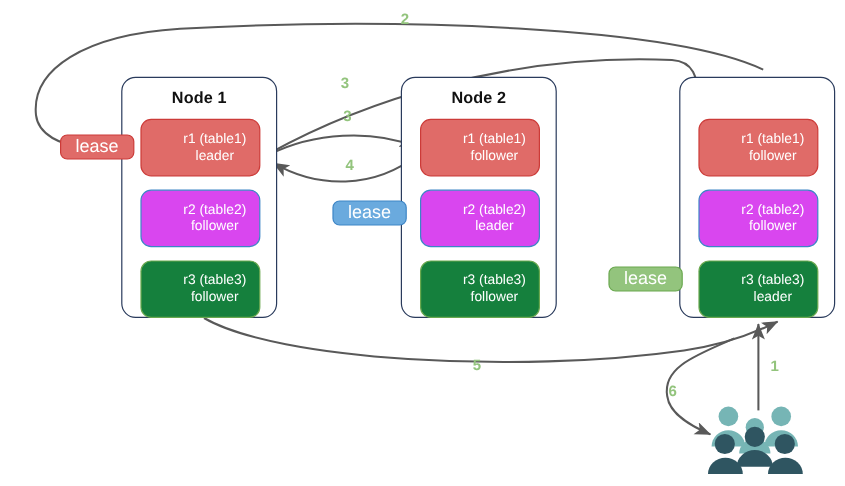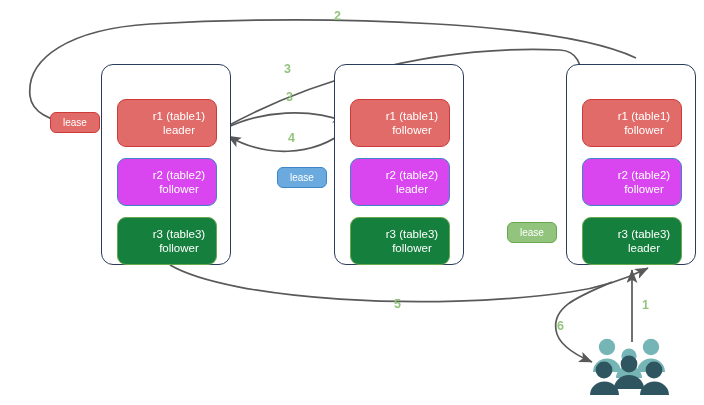--- a/index.html
+++ b/index.html
@@ -54,21 +54,21 @@
   .rep-blue{background:#d946ef;border:1.6px solid #3d85c6;}
   .rep-green{background:#15803d;border:1.6px solid #6aa84f;}
 
   .lease{
     position:absolute;
     height:21px;
     padding:0 12px;
     border-radius:6px;
     box-sizing:border-box;
     display:flex;align-items:center;justify-content:center;
-    color:#ffffff;font-size:10px;
+    color:#ffffff;font-size:15px;
     z-index:3;
   }
   .lease-red{background:#e06b68;border:1.6px solid #cc3b38;}
   .lease-blue{background:#6aaade;border:1.6px solid #3d85c6;}
   .lease-green{background:#93c47d;border:1.6px solid #6aa84f;}
 
   .edge-label{
     position:absolute;
     color:#93c47d;
     font-size:12.5px;
@@ -98,35 +98,37 @@
     <path d="M 348,129 C 312,158 264,157 228,136" fill="none" stroke="#595959" stroke-width="1.7" marker-end="url(#ah)"></path>
 
     <path d="M 170,265 C 230,300 430,312 570,292 C 600,288 628,278 648,268" fill="none" stroke="#595959" stroke-width="1.7" marker-end="url(#ah)"></path>
 
     <path d="M 632,342 L 632,270" fill="none" stroke="#595959" stroke-width="1.7" marker-end="url(#ah)"></path>
 
     <path d="M 612,282 C 580,296 552,306 556,330 C 558,346 578,356 592,362" fill="none" stroke="#595959" stroke-width="1.7" marker-end="url(#ah)"></path>
   </svg>
 
   <div class="node-box" style="left:101px;top:64px;width:130px;height:201px;">
+    <div class="node-title">Node 1</div>
     <div class="replica rep-red" style="top:34px;">
       <span>r1 (table1)</span>
       <span>leader</span>
     </div>
     <div class="replica rep-blue" style="top:93px;">
       <span>r2 (table2)</span>
       <span>follower</span>
     </div>
     <div class="replica rep-green" style="top:152px;">
       <span>r3 (table3)</span>
       <span>follower</span>
     </div>
   </div>
 
   <div class="node-box" style="left:334px;top:64px;width:130px;height:201px;">
+    <div class="node-title">Node 2</div>
     <div class="replica rep-red" style="top:34px;">
       <span>r1 (table1)</span>
       <span>follower</span>
     </div>
     <div class="replica rep-blue" style="top:93px;">
       <span>r2 (table2)</span>
       <span>leader</span>
     </div>
     <div class="replica rep-green" style="top:152px;">
       <span>r3 (table3)</span>

